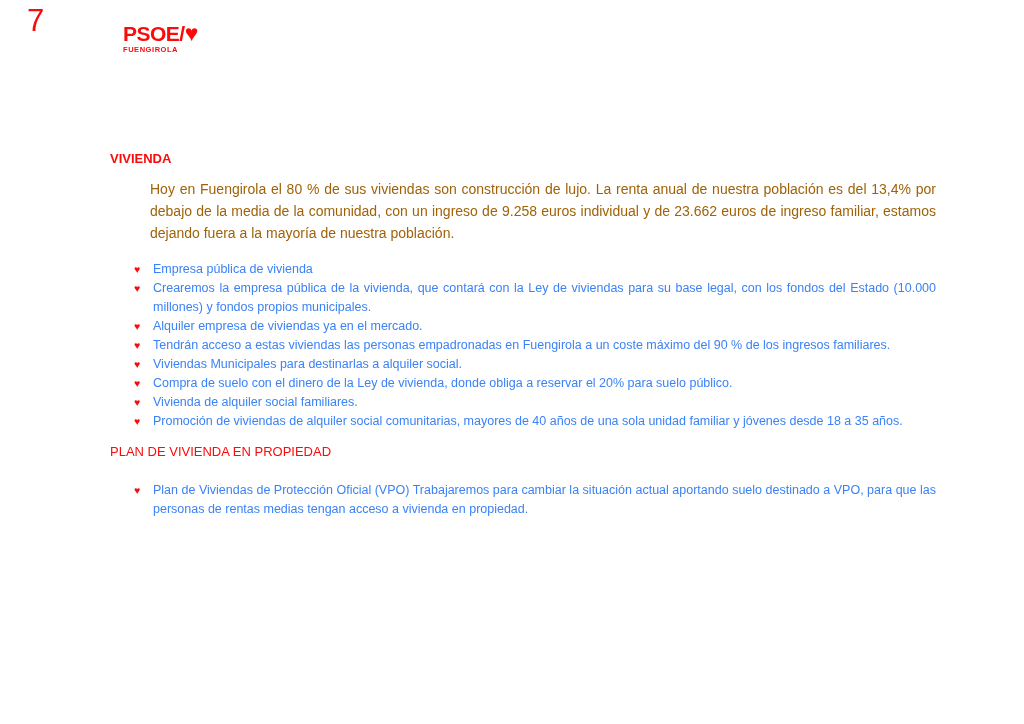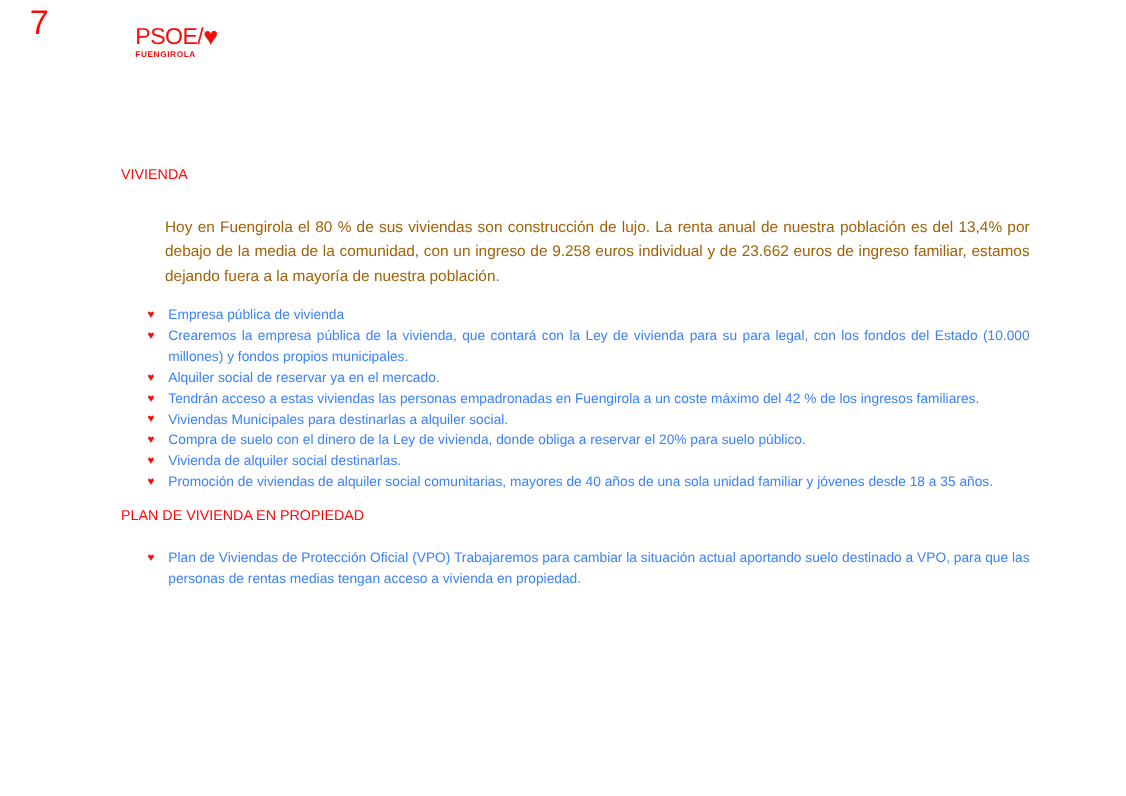--- a/index.html
+++ b/index.html
@@ -28,21 +28,21 @@
   
   .logo {
     position: absolute;
     left: 123px;
     top: 23px;
     color: #fb0a0a;
     line-height: 1;
   }
   .logo-main {
     font-size: 21px;
-    font-weight: 400;
+    font-weight: 700;
     letter-spacing: -0.5px;
     display: flex;
     align-items: center;
   }
   .logo-heart {
     font-size: 23px;
     line-height: 0.9;
     margin-left: 0px;
   }
   .logo-sub {
@@ -55,23 +55,23 @@
   
   .content {
     position: absolute;
     left: 110px;
     top: 152px;
     width: 826px;
   }
   .doc-heading {
     font-size: 13px;
     line-height: 14px;
-    font-weight: 400;
+    font-weight: 700;
     color: #fb0a0a;
-    margin-bottom: 29px;
+    margin-bottom: 12px;
   }
   .intro {
     font-size: 14px;
     line-height: 22px;
     text-align: justify;
     color: #a16207;
     margin-bottom: 16px;
     margin-left: 40px;
   }
   .section-heading {
@@ -143,41 +143,41 @@
     <p class="intro">Hoy en Fuengirola el 80 % de sus viviendas son construcción de lujo. La renta anual de nuestra población es del 13,4% por debajo de la media de la comunidad, con un ingreso de 9.258 euros individual y de 23.662 euros de ingreso familiar, estamos dejando fuera a la mayoría de nuestra población.</p>
 
 
     <ul class="bullet-list">
       <li class="bullet-item">
         <span class="bullet-heart">♥</span>
         <span class="bullet-text">Empresa pública de vivienda</span>
       </li>
       <li class="bullet-item">
         <span class="bullet-heart">♥</span>
-        <span class="bullet-text">Crearemos la empresa pública de la vivienda, que contará con la Ley de vivienda para su para legal, con los fondos del Estado (10.000 millones) y fondos propios municipales.</span>
+        <span class="bullet-text">Crearemos la empresa pública de la vivienda, que contará con la Ley de viviendas para su base legal, con los fondos del Estado (10.000 millones) y fondos propios municipales.</span>
       </li>
       <li class="bullet-item">
         <span class="bullet-heart">♥</span>
-        <span class="bullet-text">Alquiler social de reservar ya en el mercado.</span>
+        <span class="bullet-text">Alquiler empresa de viviendas ya en el mercado.</span>
       </li>
       <li class="bullet-item">
         <span class="bullet-heart">♥</span>
-        <span class="bullet-text">Tendrán acceso a estas viviendas las personas empadronadas en Fuengirola a un coste máximo del 42 % de los ingresos familiares.</span>
+        <span class="bullet-text">Tendrán acceso a estas viviendas las personas empadronadas en Fuengirola a un coste máximo del 90 % de los ingresos familiares.</span>
       </li>
       <li class="bullet-item">
         <span class="bullet-heart">♥</span>
         <span class="bullet-text">Viviendas Municipales para destinarlas a alquiler social.</span>
       </li>
       <li class="bullet-item">
         <span class="bullet-heart">♥</span>
         <span class="bullet-text">Compra de suelo con el dinero de la Ley de vivienda, donde obliga a reservar el 20% para suelo público.</span>
       </li>
       <li class="bullet-item">
         <span class="bullet-heart">♥</span>
-        <span class="bullet-text">Vivienda de alquiler social destinarlas.</span>
+        <span class="bullet-text">Vivienda de alquiler social familiares.</span>
       </li>
       <li class="bullet-item">
         <span class="bullet-heart">♥</span>
         <span class="bullet-text">Promoción de viviendas de alquiler social comunitarias, mayores de 40 años de una sola unidad familiar y jóvenes desde 18 a 35 años.</span>
       </li>
     </ul>
 
     <div class="section-heading">PLAN DE VIVIENDA EN PROPIEDAD</div>
 
     <ul class="bullet-list">

